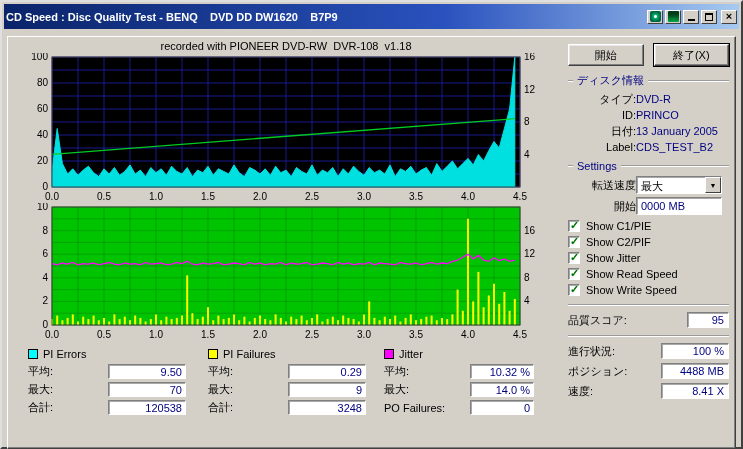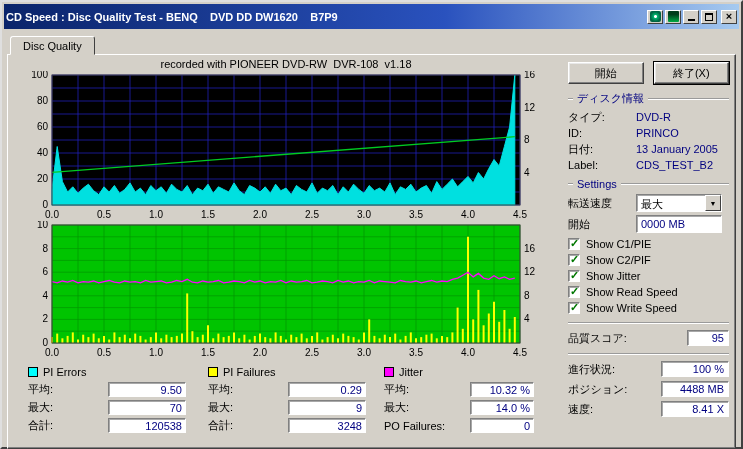--- a/index.html
+++ b/index.html
@@ -51,21 +51,21 @@
   .btn-row{display:flex;gap:10px;margin-bottom:8px;}
   .btn{flex:1;height:22px;background:#d4d0c8;border:1px solid;
     border-color:#fff #404040 #404040 #fff;box-shadow:inset -1px -1px 0 #808080,inset 1px 1px 0 #e8e8e8;
     font-family:"Liberation Sans",sans-serif;font-size:11px;cursor:default;}
   .btn.default{outline:1px solid #000;}
   .section-head{display:flex;align-items:center;margin:4px 0 4px;height:13px;}
   .sec-rule{flex:1;height:2px;border-top:1px solid #9a9a9a;border-bottom:1px solid #fff;}
   .sec-rule.lead{flex:0 0 5px;}
   .sec-text{color:#000080;margin:0 4px;}
   .info-row{display:flex;align-items:center;height:16px;}
-  .info-label{width:68px;flex:0 0 68px;}
+  .info-label{width:68px;flex:0 0 68px;text-align:right;}
   .info-value{color:#000080;white-space:pre;}
   .field-row{display:flex;align-items:center;margin:3px 0;}
   .combobox{width:86px;height:18px;display:flex;background:#fff;border:1px solid;
     border-color:#808080 #fff #fff #808080;box-shadow:inset 1px 1px 0 #a8a8a8;}
   .combo-value{flex:1;padding:2px 4px;}
   .combo-btn{width:16px;background:#d4d0c8;border:1px solid;border-color:#fff #404040 #404040 #fff;
     display:flex;align-items:center;justify-content:center;font-size:7px;}
   .textbox{width:86px;height:18px;padding:2px 4px;color:#000080;}
   .cb-row{display:flex;align-items:center;height:16px;}
   .checkbox{width:12px;height:12px;background:#fff;border:1px solid;
@@ -96,23 +96,20 @@
       </button>
     <button class="tb-btn">
         <span class="g-max"></span>
       </button>
     <button class="tb-btn" style="margin-left:2px;">
         <span>×</span>
       </button>
   </div>
 
   <div class="client">
-    <div class="tabstrip">
-      <div class="tab">Disc Quality</div>
-    </div>
 
     <div class="tabpage">
 
       <div class="left-col">
         <div class="chart-title">recorded with PIONEER DVD-RW  DVR-108  v1.18</div>
         <svg id="chart0" class="chart-svg" width="543" height="150">
             <rect x="40" y="4" width="468" height="130" fill="#000000"></rect>
             <line x1="40.0" y1="4" x2="40.0" y2="134" stroke="#2222cc" stroke-width="0.7"></line>
             <line x1="66.0" y1="4" x2="66.0" y2="134" stroke="#2222cc" stroke-width="0.7"></line>
             <line x1="92.0" y1="4" x2="92.0" y2="134" stroke="#2222cc" stroke-width="0.7"></line>

